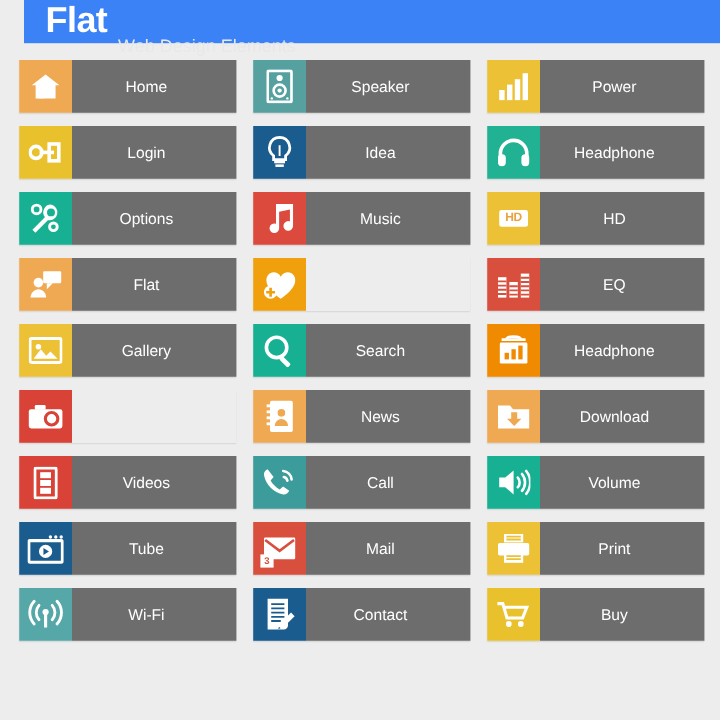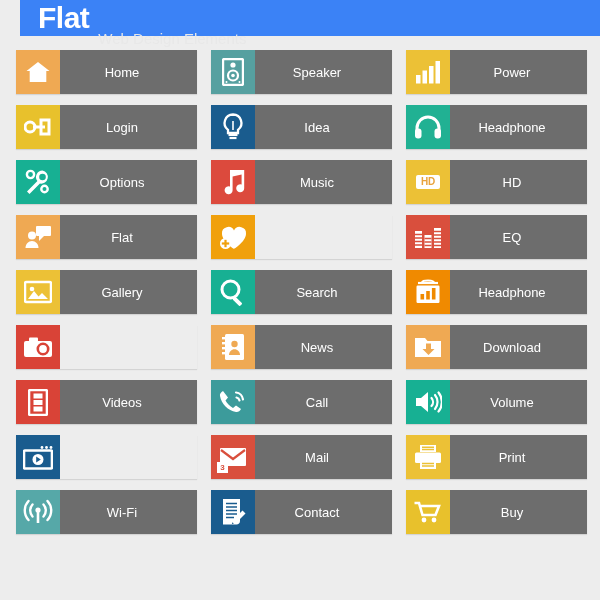--- a/index.html
+++ b/index.html
@@ -345,20 +345,21 @@
       <div class="tile" style="background: rgb(26, 92, 142);">
         <svg width="30" height="25" viewBox="0 0 30 25">
           <circle cx="19" cy="2.5" r="1.4" fill="#ffffff"></circle>
           <circle cx="23.5" cy="2.5" r="1.4" fill="#ffffff"></circle>
           <circle cx="28" cy="2.5" r="1.4" fill="#ffffff"></circle>
           <rect x="1" y="5.5" width="28" height="18" rx="1" fill="none" stroke="#ffffff" stroke-width="2.6"></rect>
           <circle cx="15" cy="14.5" r="5.5" fill="#ffffff"></circle>
           <path fill="#1a5c8e" d="M13.2 11.6l4.6 2.9-4.6 2.9z"></path>
         </svg>
       </div>
+      <div class="label">Tube</div>
     </div>
     <div class="btn">
       <div class="tile" style="background: rgb(217, 79, 61);">
         <svg width="28" height="20" viewBox="0 0 28 20">
           <rect x="1" y="1" width="26" height="18" rx="1" fill="#ffffff"></rect>
           <path fill="none" stroke="#d94f3d" stroke-width="2.2" d="M2 3l12 9 12-9"></path>
         </svg>
         <span class="badge">3</span>
       </div>
       <div class="label">Mail</div>

